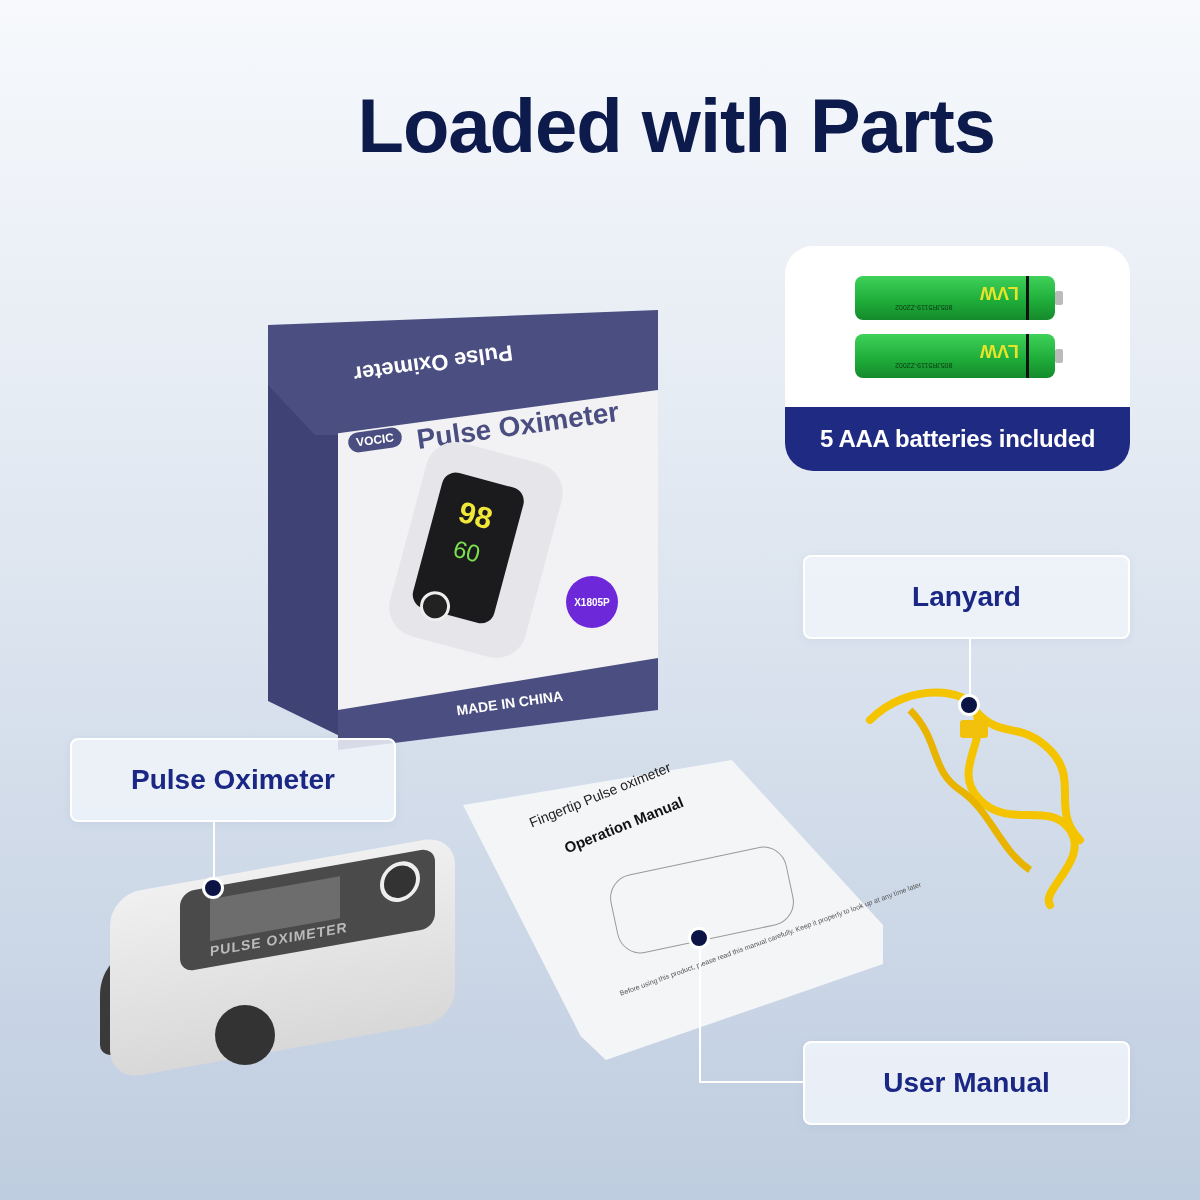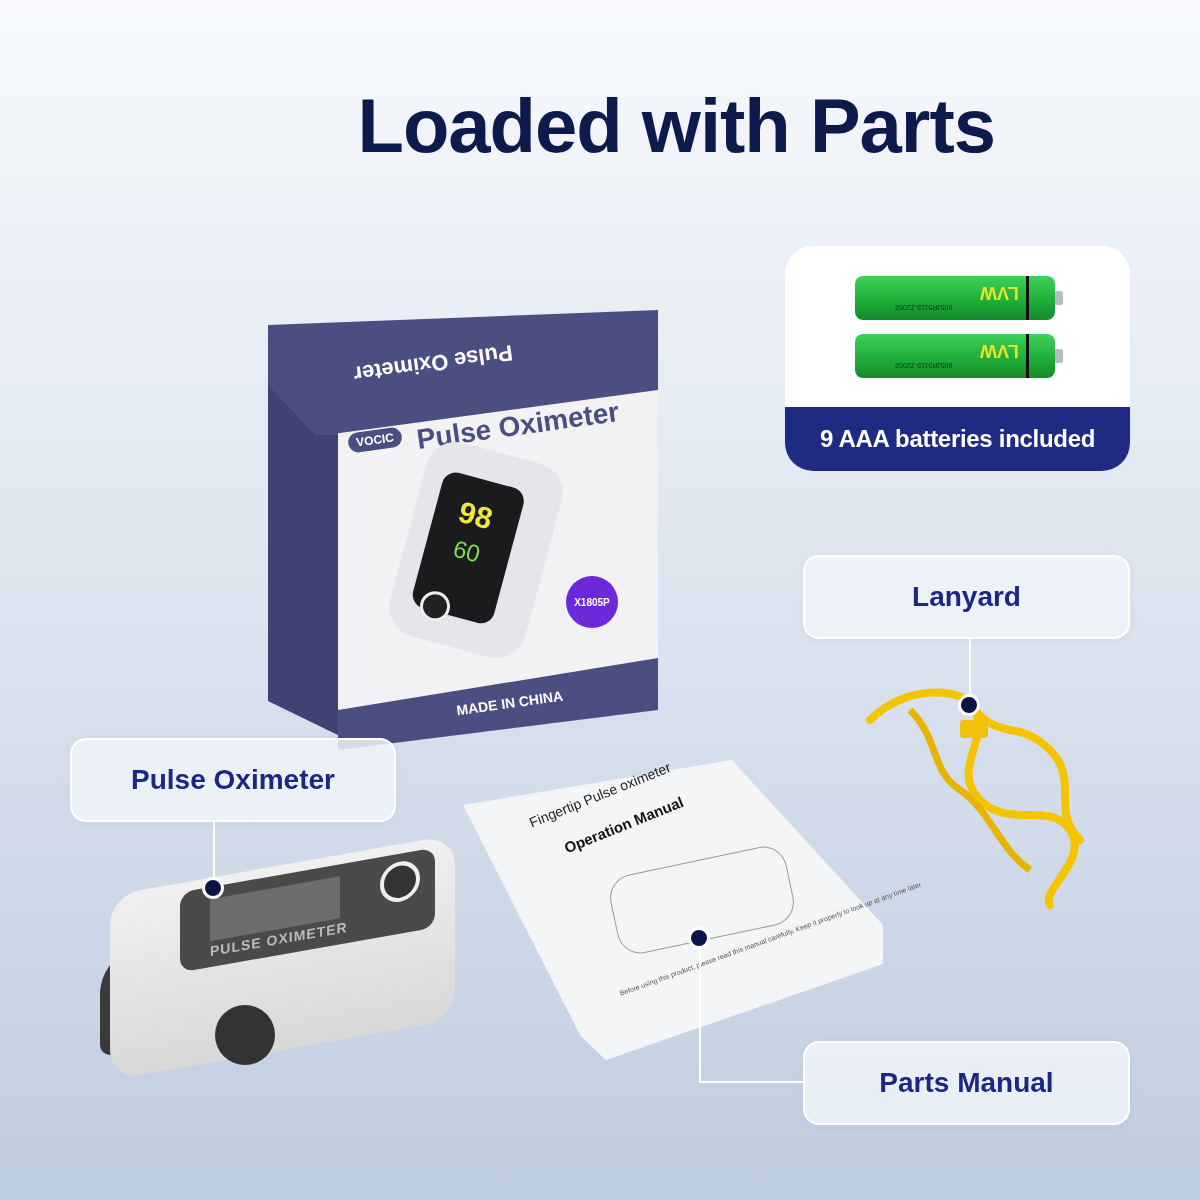--- a/index.html
+++ b/index.html
@@ -1,19 +1,19 @@
 <!DOCTYPE html>
 <html><head>
 <meta charset="utf-8">
 <style>
   *{box-sizing:border-box;margin:0;padding:0}
   html,body{width:1200px;height:1200px;overflow:hidden}
   body{font-family:"Liberation Sans",sans-serif;background:linear-gradient(180deg,#f7f9fc 0%,#e2e9f2 40%,#bfcde0 100%);position:relative}
   .title{position:absolute;left:0;top:82px;width:995px;text-align:right;font-size:76px;font-weight:700;color:#0d1b4c;letter-spacing:-1px}
-  .label{position:absolute;background:rgba(240,244,250,.85);border:2px solid #fff;border-radius:16px;display:flex;align-items:center;justify-content:center;font-size:28px;font-weight:700;color:#1a2784;box-shadow:0 2px 8px rgba(90,110,150,.08)}
+  .label{position:absolute;background:rgba(240,244,250,.85);border:2px solid #fff;border-radius:8px;display:flex;align-items:center;justify-content:center;font-size:28px;font-weight:700;color:#1a2784;box-shadow:0 2px 8px rgba(90,110,150,.08)}
   .line{position:absolute;background:#fff}
   .dot{position:absolute;width:22px;height:22px;border-radius:50%;background:#0b1445;border:3px solid #fff}
   
   .bat-card{position:absolute;left:785px;top:246px;width:345px;height:225px;background:#fff;border-radius:28px;overflow:hidden}
   .bat-banner{position:absolute;left:0;bottom:0;width:100%;height:64px;background:#1f2a82;color:#fff;font-weight:700;font-size:24px;display:flex;align-items:center;justify-content:center;letter-spacing:-.3px}
   .battery{position:absolute;left:70px;width:200px;height:44px;border-radius:8px;background:linear-gradient(180deg,#3fd15a 0%,#1fae3a 55%,#158a2c 100%)}
   .battery::after{content:"";position:absolute;right:-8px;top:15px;width:8px;height:14px;background:#bbb;border-radius:2px}
   .battery .band{position:absolute;right:26px;top:0;width:3px;height:100%;background:#111}
   .battery .brand{position:absolute;right:36px;top:6px;font-size:18px;font-weight:700;color:#e8e42a;transform:rotate(180deg)}
   .battery .code{position:absolute;left:40px;top:28px;font-size:7px;color:#0a3a10;transform:rotate(180deg)}
@@ -60,21 +60,21 @@
   <div class="battery" style="top:30px">
     <div class="band"></div>
     <span class="brand">LVW</span>
     <span class="code">805JR5119-Z2002</span>
   </div>
   <div class="battery" style="top:88px">
     <div class="band"></div>
     <span class="brand">LVW</span>
     <span class="code">805JR5119-Z2002</span>
   </div>
-  <div class="bat-banner">9 AAA batteries included</div>
+  <div class="bat-banner">5 AAA batteries included</div>
 </div>
 
 <div class="box">
   <div class="box-side"></div>
   <div class="box-top"></div>
   <div class="box-front"></div>
   <div class="box-bottom"></div>
   <span class="box-top-text">Pulse Oximeter</span>
   <span class="box-brand">VOCIC</span>
   <span class="box-title">Pulse Oximeter</span>
@@ -113,16 +113,16 @@
 </div>
 
 <div class="label" style="left:70px;top:738px;width:326px;height:84px">Pulse Oximeter</div>
 <div class="line" style="left:213px;top:822px;width:2px;height:66px"></div>
 <div class="dot" style="left:202px;top:877px"></div>
 
 <div class="label" style="left:803px;top:555px;width:327px;height:84px">Lanyard</div>
 <div class="line" style="left:969px;top:639px;width:2px;height:66px"></div>
 <div class="dot" style="left:958px;top:694px"></div>
 
-<div class="label" style="left:803px;top:1041px;width:327px;height:84px">Parts Manual</div>
+<div class="label" style="left:803px;top:1041px;width:327px;height:84px">User Manual</div>
 <div class="line" style="left:699px;top:940px;width:2px;height:143px"></div>
 <div class="line" style="left:699px;top:1081px;width:104px;height:2px"></div>
 <div class="dot" style="left:688px;top:927px"></div>
 
 </body></html>

